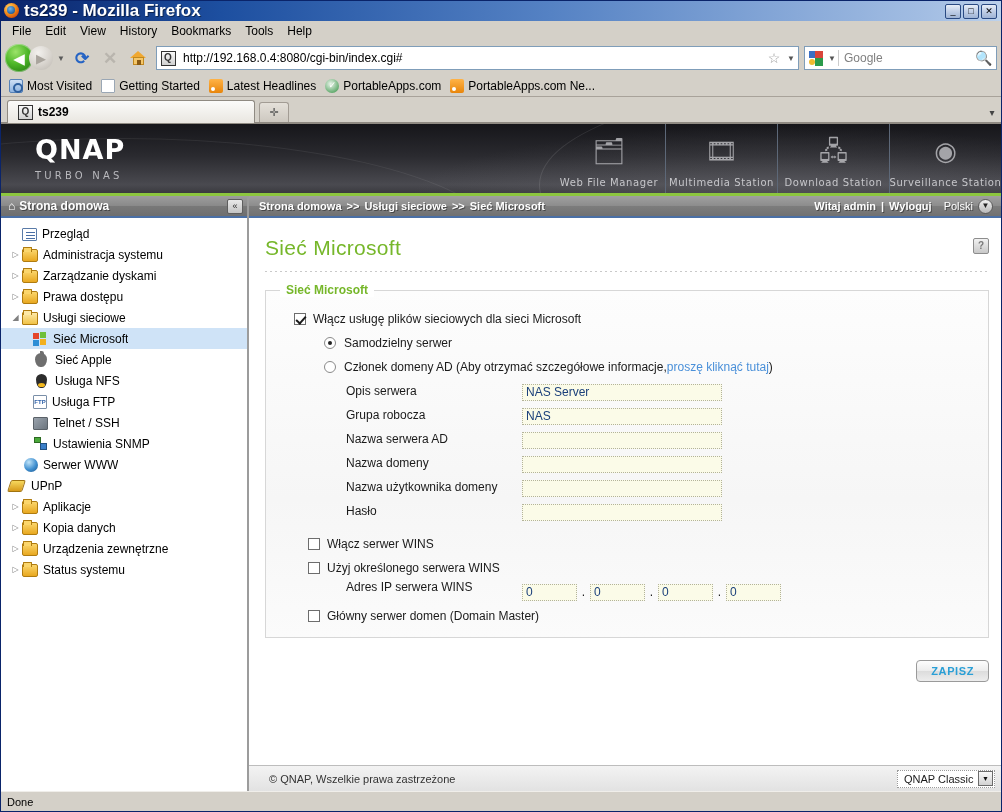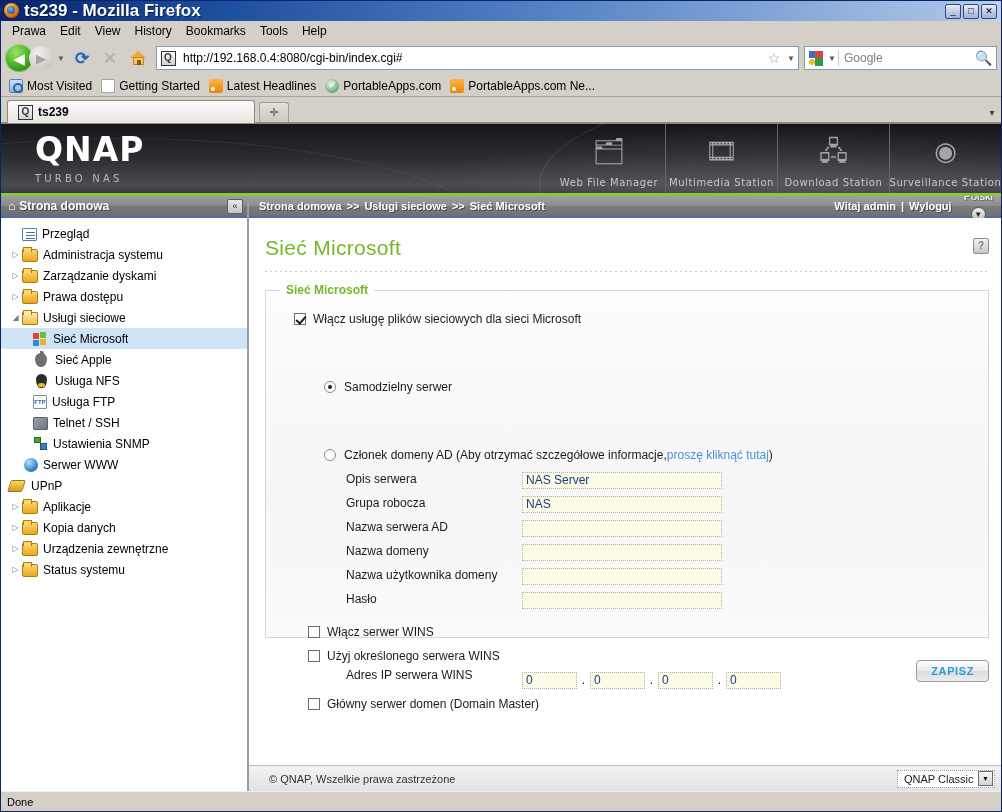--- a/index.html
+++ b/index.html
@@ -256,21 +256,21 @@
     width: 620px; height: 200px; border-radius: 50%;
     border: 1px solid rgba(255,255,255,.10);
   }
   .qnap-header:after {
     content:""; position:absolute; left:-260px; top:14px;
     width: 760px; height: 210px; border-radius: 50%;
     border: 1px solid rgba(255,255,255,.07);
   }
   .qnap-logo-wrap { padding-left: 34px; position: relative; z-index: 2; }
   .qnap-logo {
-    color: #fff; font-size: 33px; font-weight: bold;
+    color: #fff; font-size: 27px; font-weight: bold;
     letter-spacing: 1px; line-height: 1;
     font-family: "DejaVu Sans", sans-serif;
   }
   .qnap-sub {
     color: #b9b9bd; font-size: 10px; letter-spacing: 3.2px;
     margin-top: 7px; font-family: "DejaVu Sans", sans-serif;
   }
   .qnap-apps {
     margin-left: auto; display: flex; align-items: stretch;
     height: 100%; position: relative; z-index: 2;
@@ -426,21 +426,21 @@
     background: linear-gradient(to bottom,#a0a0a0 0%,#8d8d8d 48%,#7c7c7c 52%,#717171 100%);
     display: flex; align-items: center;
     padding: 0 8px 0 10px;
     border-bottom: 2px solid #4a6fa5;
     color: #fff; font-size: 11px; font-weight: bold;
     text-shadow: 1px 1px 0 rgba(0,0,0,.4);
   }
   .crumb-left { display:flex; align-items:center; gap:5px; white-space:nowrap; }
   .crumb-sep { font-weight: bold; }
   .crumb-right { margin-left:auto; display:flex; align-items:center; gap:12px; white-space:nowrap; }
-  .lang-wrap { display:flex; align-items:center; gap:5px; font-weight:normal;flex-direction:column; }
+  .lang-wrap { display:flex; align-items:center; gap:5px; font-weight:normal; }
   .lang-caret {
     width: 15px; height: 15px; border-radius: 50%;
     background: linear-gradient(to bottom,#f0f0f0,#b8b8b8);
     border: 1px solid #5a5a5a;
     display:flex;align-items:center;justify-content:center;
     font-size: 8px; color:#222; line-height:1; text-shadow:none;
   }
 
   .page-body { flex: 1; overflow: hidden; padding: 0 12px 0 16px; background:#fff; position:relative; }
 
@@ -499,21 +499,21 @@
     background: #fff; border: 1px solid #8a8a8a;
     margin-right: 8px; position: relative;
   }
   .rb.on:after {
     content:""; position:absolute; left:3px; top:3px;
     width:4px;height:4px;border-radius:50%;background:#222;
   }
   .lbl { font-size: 12px; color: #1a1a1a; white-space: nowrap; }
   .lbl a { color: #4a90d9; text-decoration: none; }
 
-  .row-radio { padding-left: 44px; margin-top: 44px; }
+  .row-radio { padding-left: 44px; }
 
   .frow {
     display: flex; height: 24px;
     padding-left: 66px;
   }
   .frow .flabel {
     width: 176px; flex: none; font-size: 12px; color: #1a1a1a;
     white-space: nowrap;
   }
   .tinput {
@@ -589,21 +589,21 @@
       </div>
     <div class="tb-title">ts239 - Mozilla Firefox</div>
     <div class="tb-buttons">
       <div class="tb-btn">_</div>
       <div class="tb-btn">□</div>
       <div class="tb-btn">✕</div>
     </div>
   </div>
 
   <div class="menubar">
-    <div class="mi">Prawa</div>
+    <div class="mi">File</div>
     <div class="mi">Edit</div>
     <div class="mi">View</div>
     <div class="mi">History</div>
     <div class="mi">Bookmarks</div>
     <div class="mi">Tools</div>
     <div class="mi">Help</div>
   </div>
 
   <div class="navbar">
     <div class="nav-back">◀</div>

